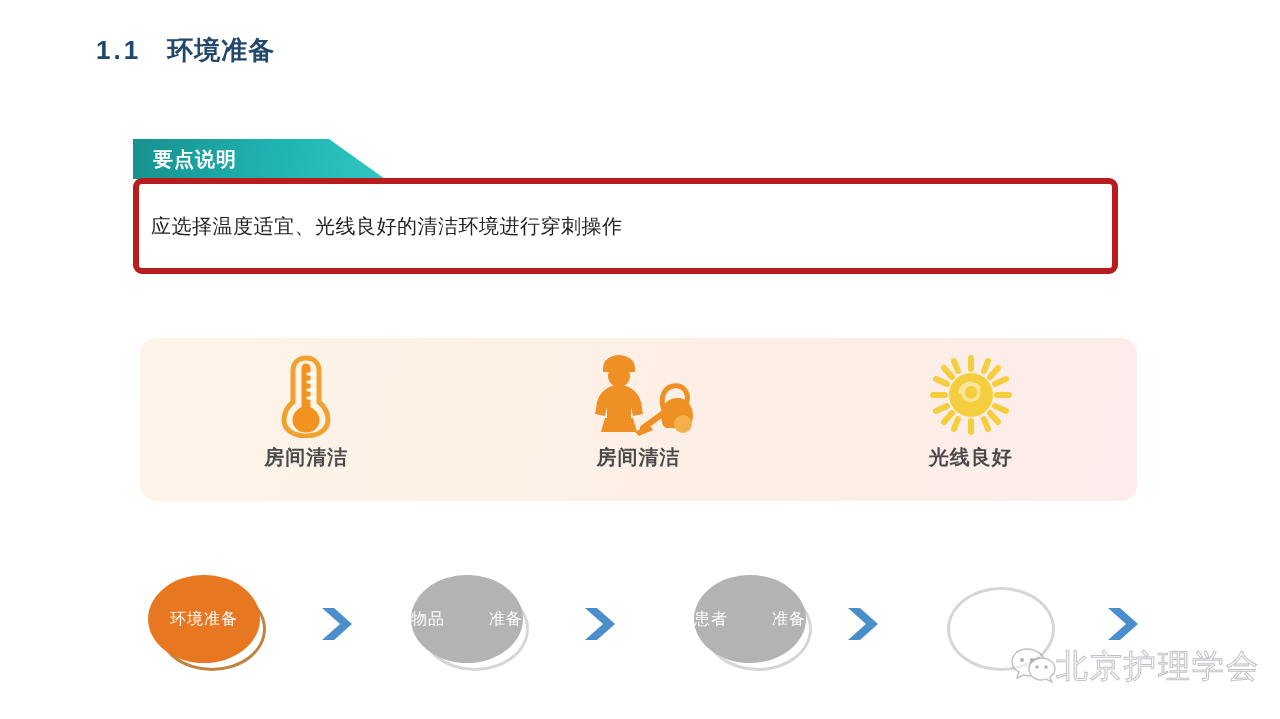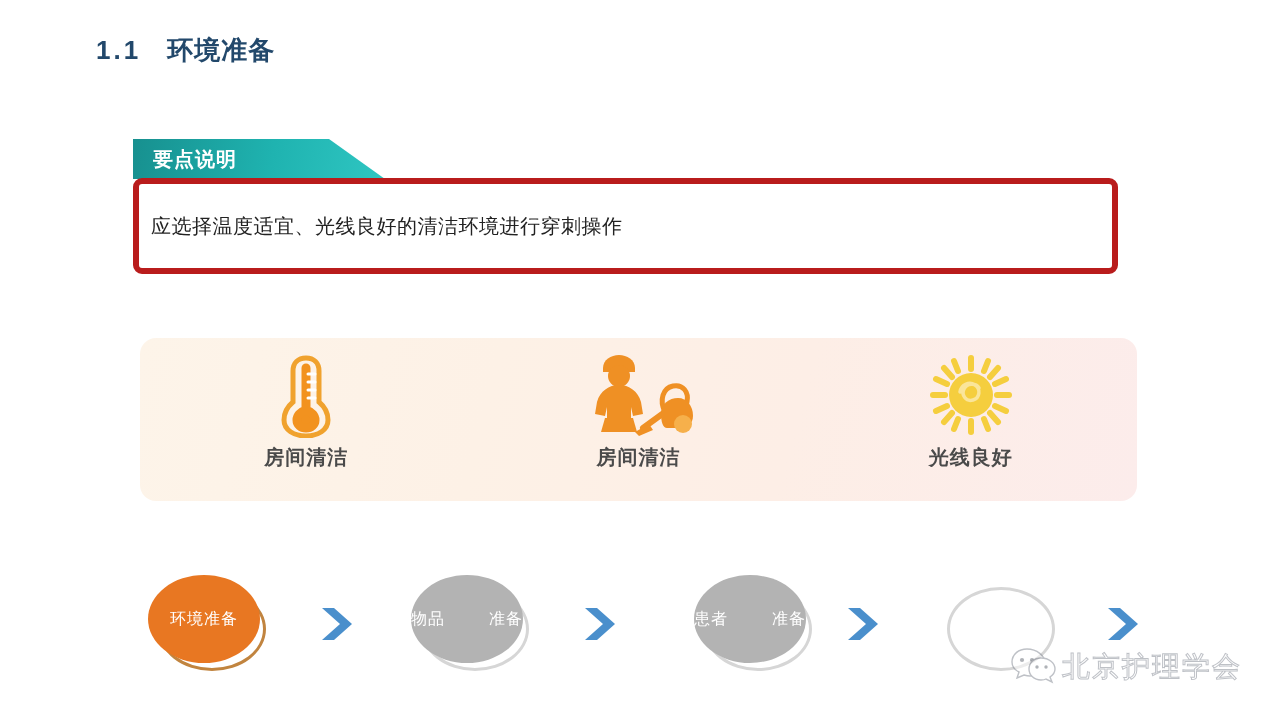--- a/index.html
+++ b/index.html
@@ -179,25 +179,24 @@
   
   .watermark {
     position: absolute;
     left: 1010px;
     top: 645px;
     display: flex;
     align-items: center;
     opacity: 0.55;
   }
   .wm-text {
-    font-size: 28px;
+    font-size: 32px;
     color: transparent;
     -webkit-text-stroke: 1px #8a8f99;
     letter-spacing: 2px;
-    margin-left: 6px;
     white-space: nowrap;
   }
 </style>
 </head>
 <body>
 
 <div class="slide">
 
   <div class="slide-title">
     <span class="num">1.1</span><span>环境准备</span>

